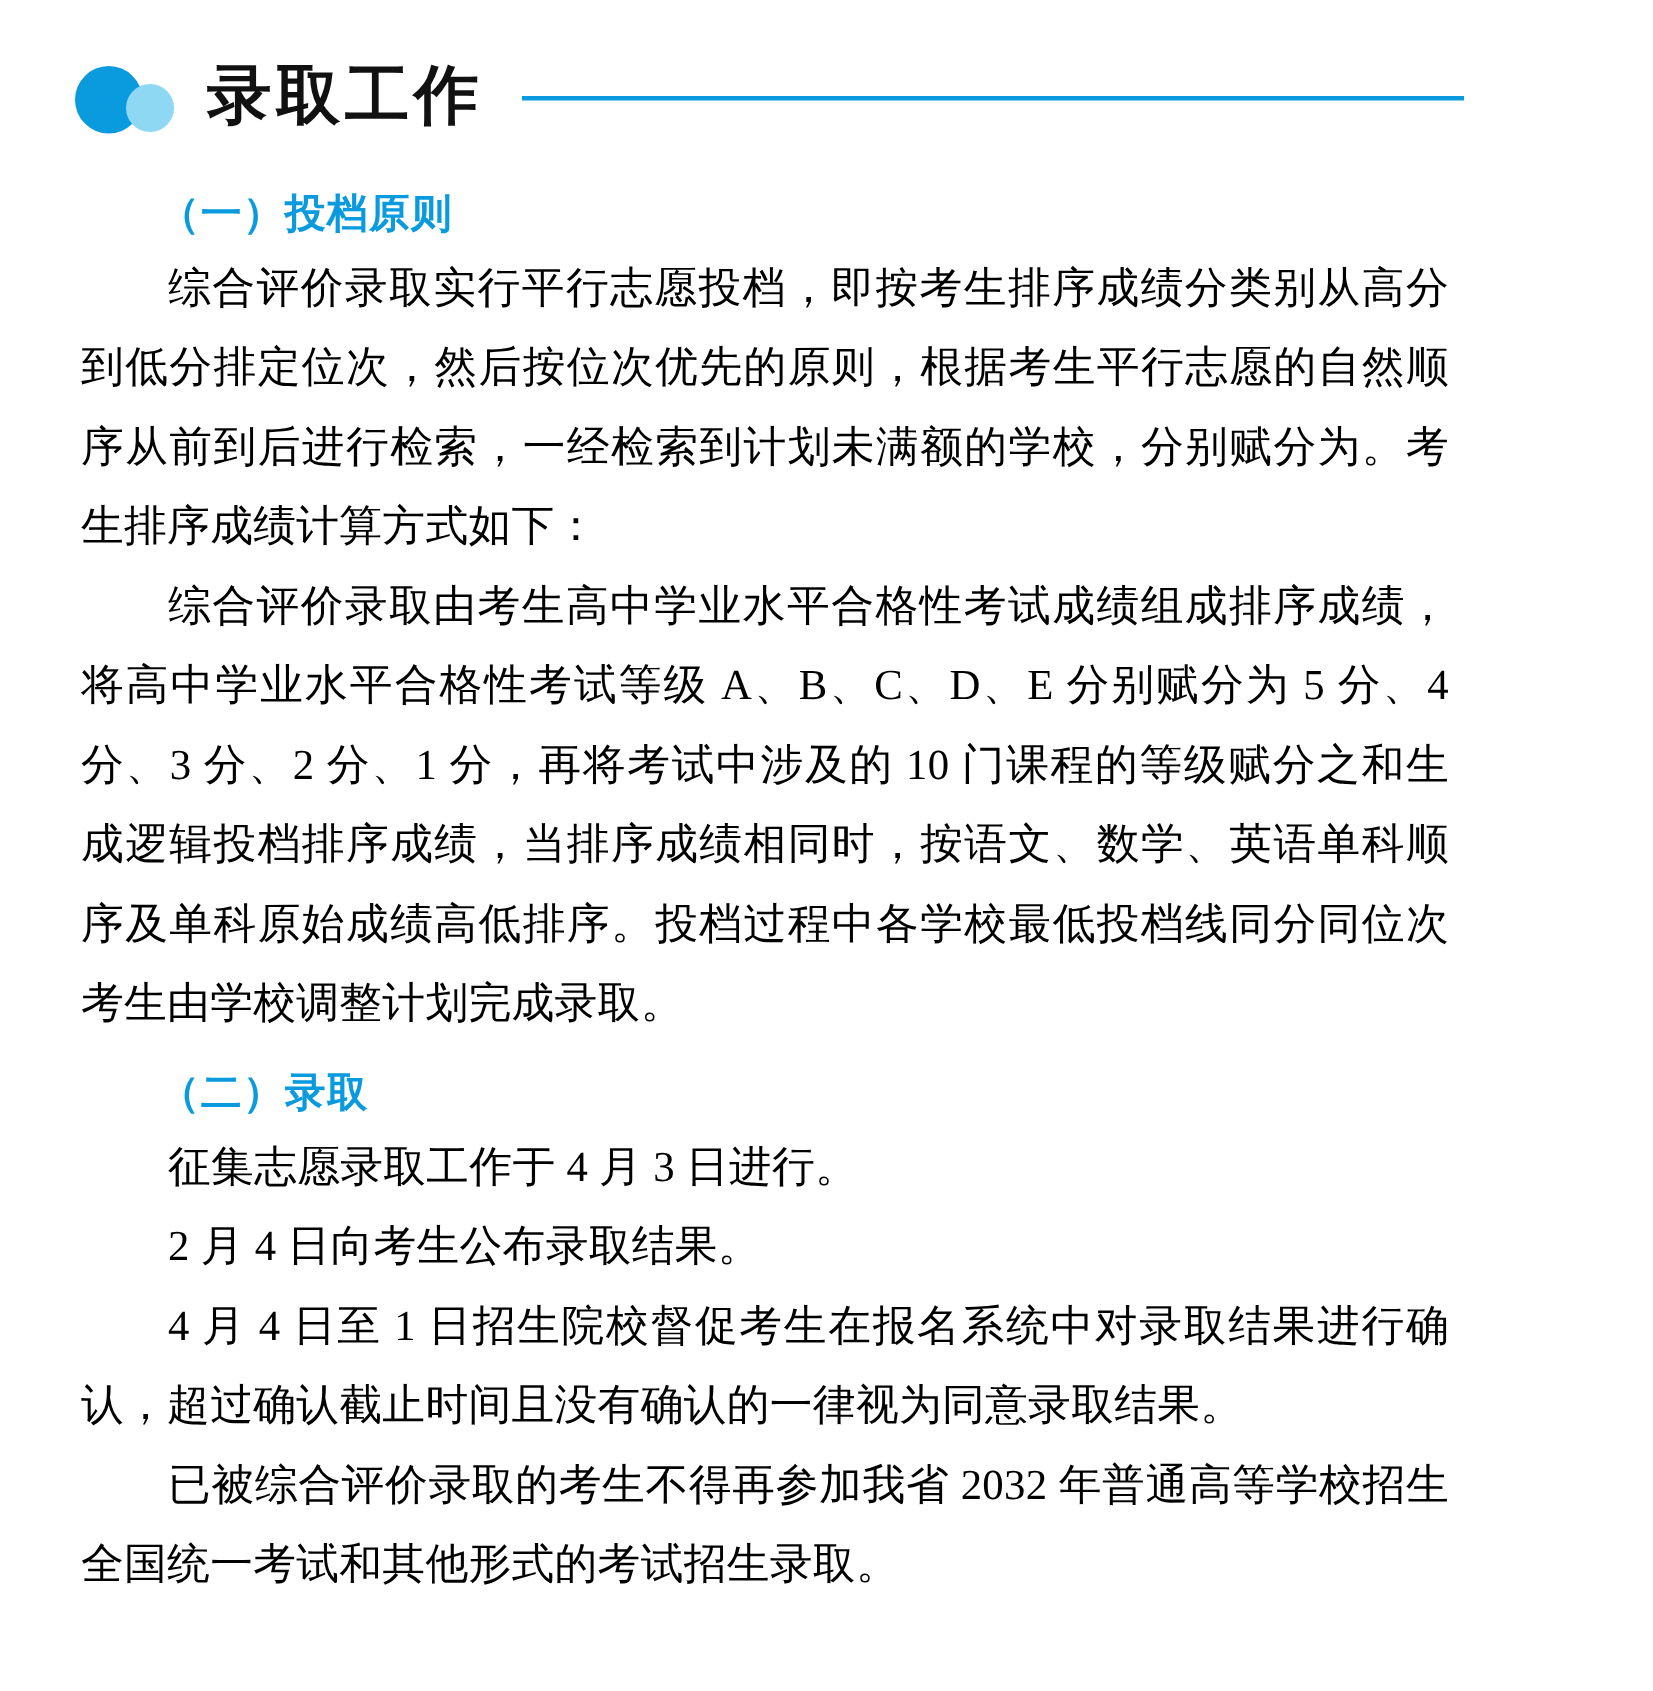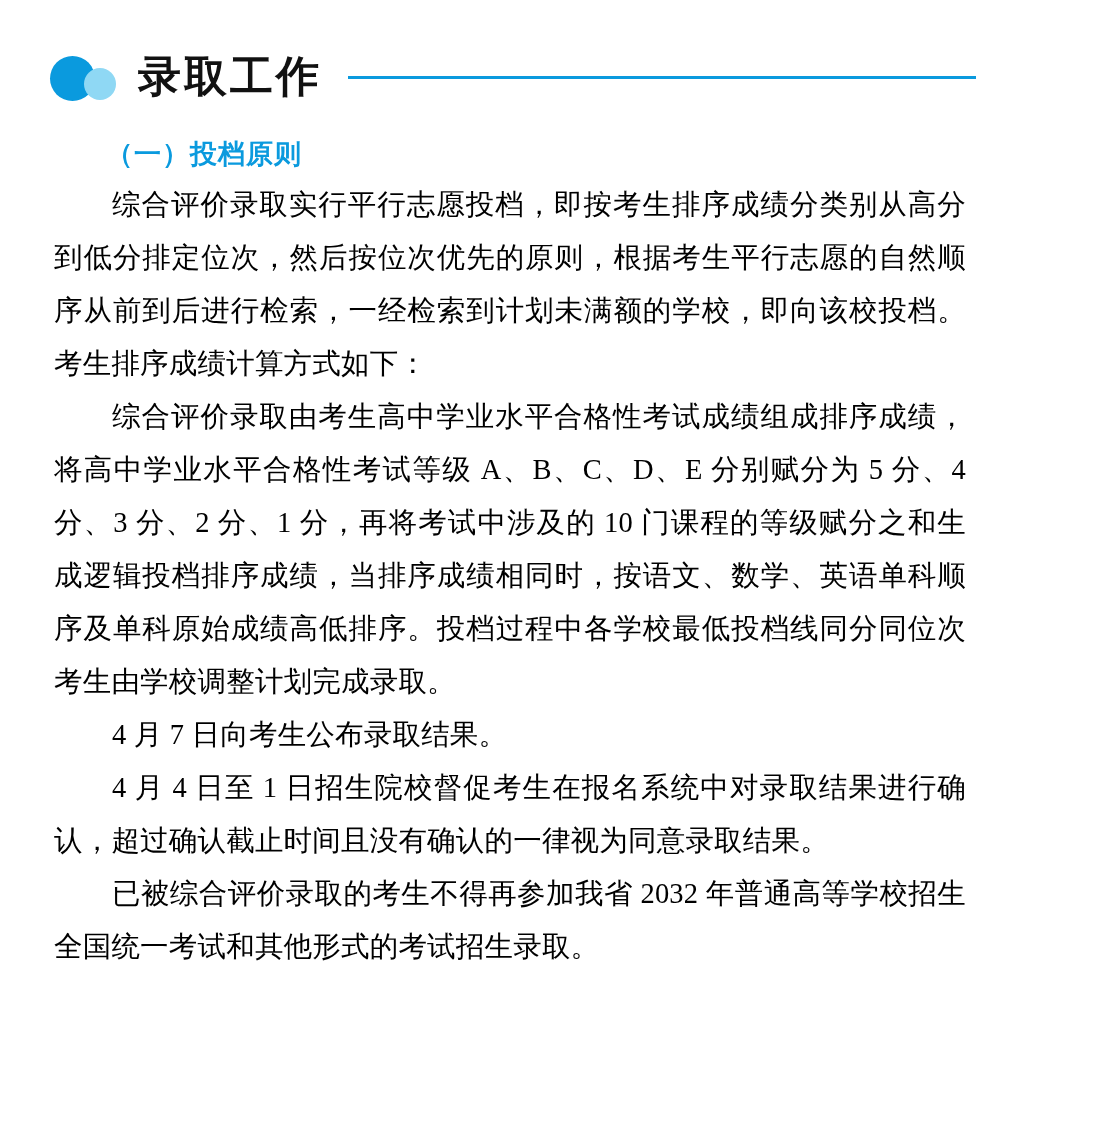--- a/index.html
+++ b/index.html
@@ -12,21 +12,21 @@
     background: #ffffff;
     font-family: "Liberation Sans", sans-serif;
     color: #000000;
     overflow: hidden;
   }
   .page {
     position: relative;
     width: 1024px;
     height: 1127px;
     box-sizing: border-box;
-    padding: 12px 48px;
+    padding: 0 48px;
   }
 
   
   .header {
     display: flex;
     align-items: center;
     height: 110px;
     padding-top: 22px;
     box-sizing: border-box;
   }
@@ -110,21 +110,23 @@
       <div class="dot-big"></div>
       <div class="dot-small"></div>
     </div>
     <div class="header-title">录取工作</div>
     <div class="header-rule"></div>
   </div>
 
   <div class="content">
 
     <div class="section-heading">（一）投档原则</div>
-    <p class="para">综合评价录取实行平行志愿投档，即按考生排序成绩分类别从高分到低分排定位次，然后按位次优先的原则，根据考生平行志愿的自然顺序从前到后进行检索，一经检索到计划未满额的学校，即向该校投档。考生排序成绩计算方式如下：</p>
+    <p class="para">综合评价录取实行平行志愿投档，即按考生排序成绩分类别从高分到低分排定位次，然后按位次优先的原则，根据考生平行志愿的自然顺序从前到后进行检索，一经检索到计划未满额的学校，分别赋分为。考生排序成绩计算方式如下：</p>
     <p class="para">综合评价录取由考生高中学业水平合格性考试成绩组成排序成绩，将高中学业水平合格性考试等级 A、B、C、D、E 分别赋分为 5 分、4 分、3 分、2 分、1 分，再将考试中涉及的 10 门课程的等级赋分之和生成逻辑投档排序成绩，当排序成绩相同时，按语文、数学、英语单科顺序及单科原始成绩高低排序。投档过程中各学校最低投档线同分同位次考生由学校调整计划完成录取。</p>
 
-    <p class="para nojustify">4 月 7 日向考生公布录取结果。</p>
+    <div class="section-heading">（二）录取</div>
+    <p class="para nojustify">征集志愿录取工作于 4 月 3 日进行。</p>
+    <p class="para nojustify">2 月 4 日向考生公布录取结果。</p>
     <p class="para">4 月 4 日至 1 日招生院校督促考生在报名系统中对录取结果进行确认，超过确认截止时间且没有确认的一律视为同意录取结果。</p>
     <p class="para">已被综合评价录取的考生不得再参加我省 2032 年普通高等学校招生全国统一考试和其他形式的考试招生录取。</p>
 
   </div>
 </div>
 
 </body></html>

